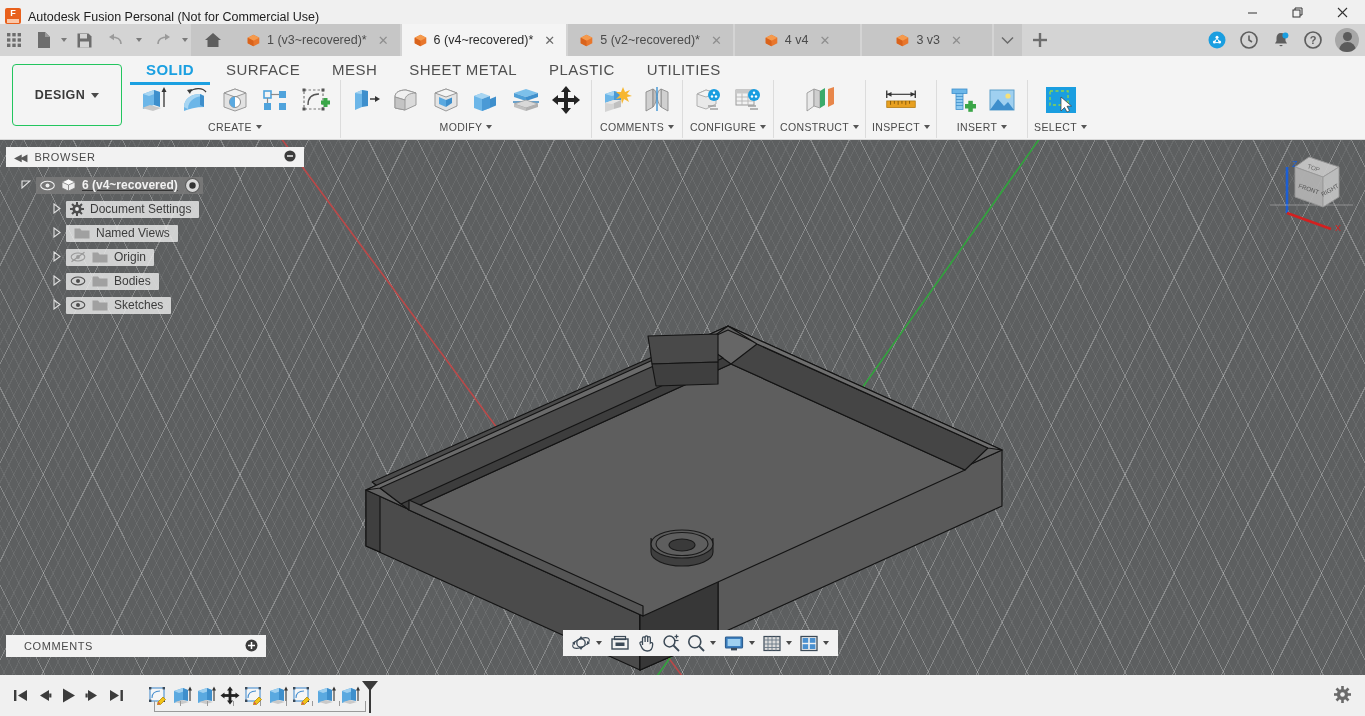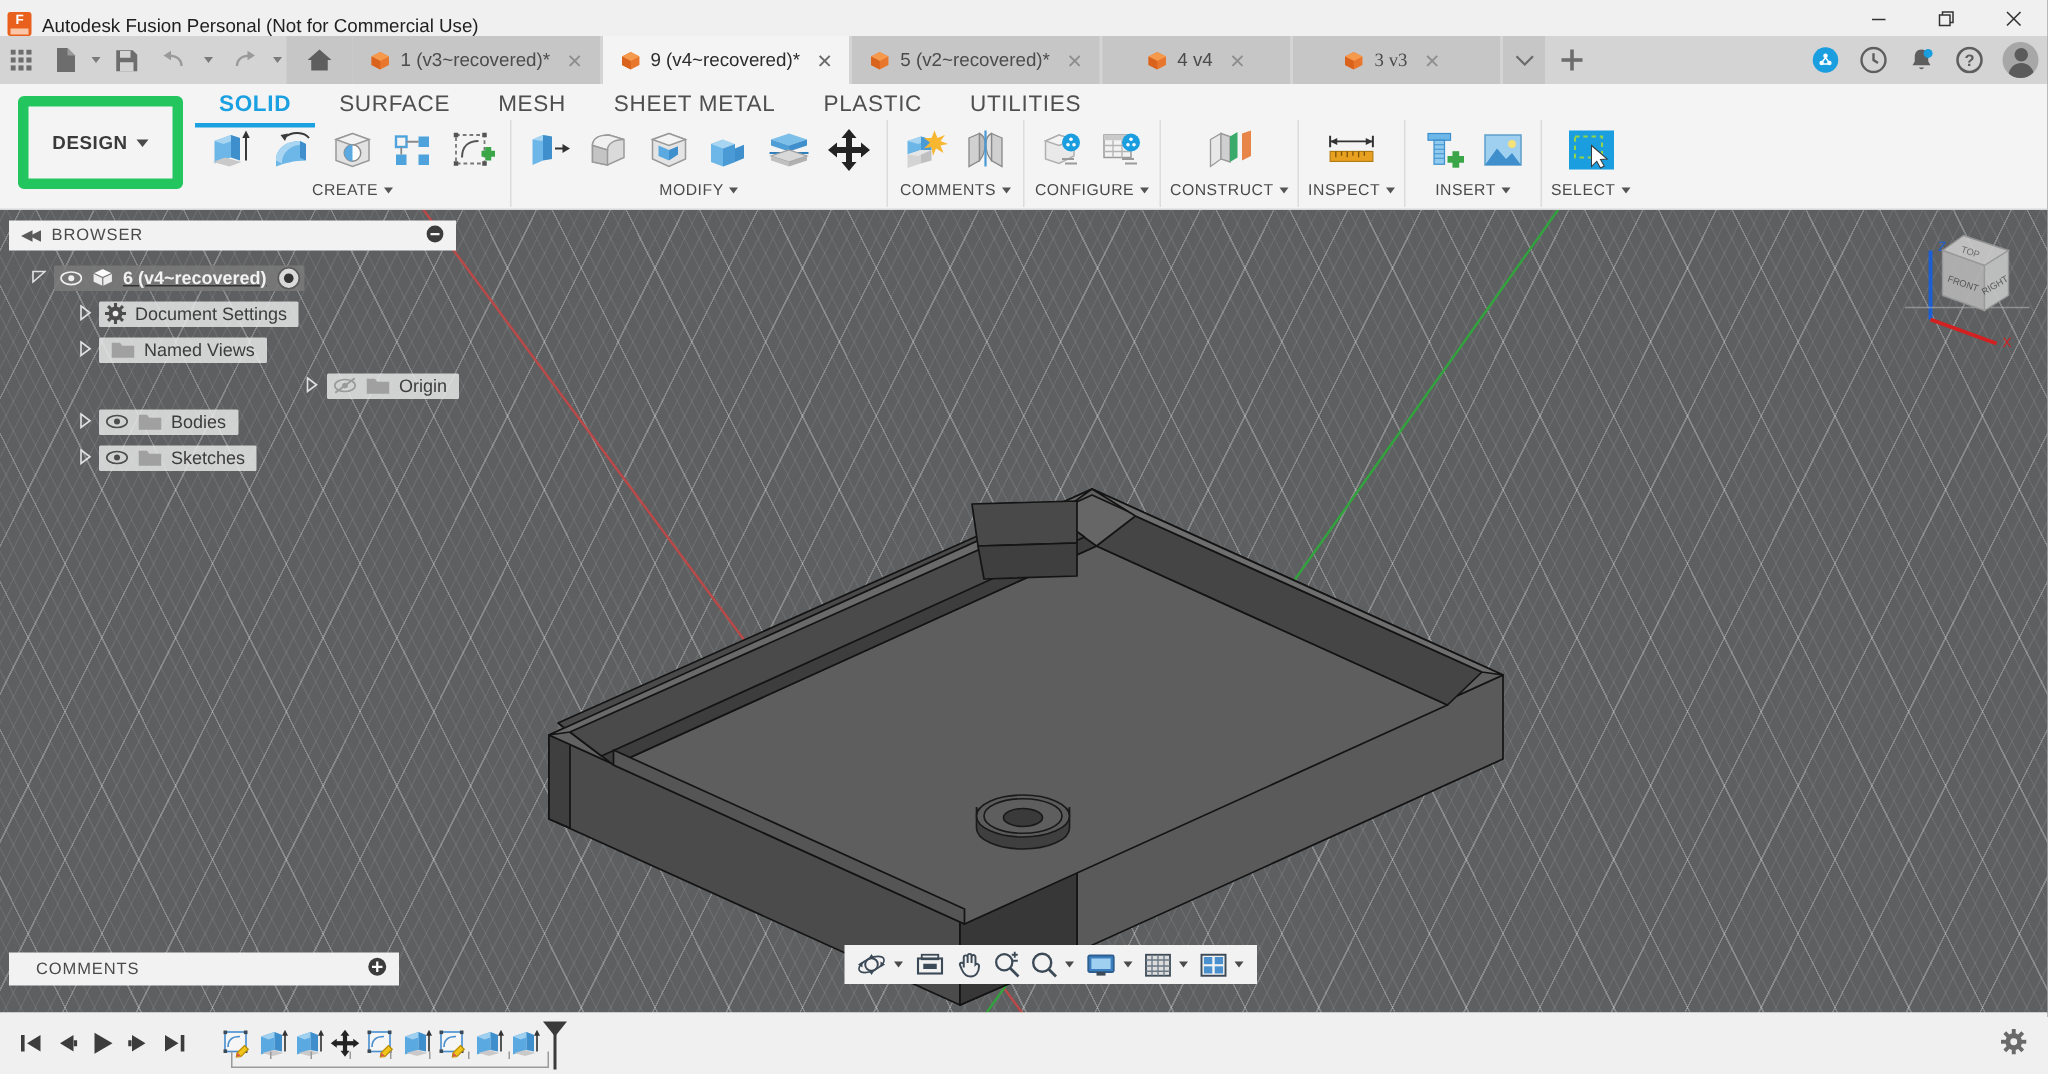--- a/index.html
+++ b/index.html
@@ -80,21 +80,21 @@
   .avatar:before { content:""; position:absolute; top:4px; left:7.5px; width:9px; height:9px; border-radius:50%; background:#5b5b5b; }
   .avatar:after  { content:""; position:absolute; top:14px; left:3.5px; width:17px; height:14px; border-radius:9px 9px 0 0; background:#5b5b5b; }
 
   
   .ribbon {
     position:absolute; top:56px; left:0; width:1365px; height:84px;
     background:#f4f4f4; border-bottom:1px solid #d8d8d8;
   }
   .design-box {
     position:absolute; left:12px; top:8px; width:110px; height:62px;
-    border:7px solid #22c55e; border-radius:4px; background:#f4f4f4;
+    border:1px solid #22c55e; border-radius:4px; background:#f4f4f4;
     display:flex; align-items:center; justify-content:center; gap:6px;
     font-size:12.5px; letter-spacing:.4px; color:#3a3a3a; font-weight:600;
   }
   .caret-dn { width:0;height:0; border-left:4px solid transparent; border-right:4px solid transparent; border-top:5px solid #4a4a4a; }
 
   .ribtabs { position:absolute; left:130px; top:2px; display:flex; gap:0; }
   .ribtab {
     padding:3px 16px 4px; font-size:15px; letter-spacing:.45px; color:#4f4f4f;
     border-bottom:3px solid transparent; white-space:nowrap;
   }
@@ -280,21 +280,21 @@
         <span class="tab-x">✕</span>
       </div>
       <div class="doctab active">
         <span class="cube-ico">
           <svg width="13" height="13" viewBox="0 0 13 13">
             <polygon points="6.5,0.7 12.3,3.7 12.3,9.3 6.5,12.3 0.7,9.3 0.7,3.7" fill="#e8762c"></polygon>
             <polygon points="6.5,0.7 12.3,3.7 6.5,6.7 0.7,3.7" fill="#f59a4d"></polygon>
             <polygon points="0.7,3.7 6.5,6.7 6.5,12.3 0.7,9.3" fill="#d9631c"></polygon>
           </svg>
         </span>
-        <span>9 (v4~recovered)*</span>
+        <span>6 (v4~recovered)*</span>
         <span class="tab-x">✕</span>
       </div>
       <div class="doctab">
         <span class="cube-ico">
           <svg width="13" height="13" viewBox="0 0 13 13">
             <polygon points="6.5,0.7 12.3,3.7 12.3,9.3 6.5,12.3 0.7,9.3 0.7,3.7" fill="#e8762c"></polygon>
             <polygon points="6.5,0.7 12.3,3.7 6.5,6.7 0.7,3.7" fill="#f59a4d"></polygon>
             <polygon points="0.7,3.7 6.5,6.7 6.5,12.3 0.7,9.3" fill="#d9631c"></polygon>
           </svg>
         </span>
@@ -305,21 +305,21 @@
         <span class="cube-ico">
           <svg width="13" height="13" viewBox="0 0 13 13">
             <polygon points="6.5,0.7 12.3,3.7 12.3,9.3 6.5,12.3 0.7,9.3 0.7,3.7" fill="#e8762c"></polygon>
             <polygon points="6.5,0.7 12.3,3.7 6.5,6.7 0.7,3.7" fill="#f59a4d"></polygon>
             <polygon points="0.7,3.7 6.5,6.7 6.5,12.3 0.7,9.3" fill="#d9631c"></polygon>
           </svg>
         </span>
         <span>4 v4</span>
         <span class="tab-x">✕</span>
       </div>
-      <div class="doctab" style="padding-left:34px;padding-right:40px;font-family:Liberation Serif, serif;">
+      <div class="doctab" style="padding-left:34px;padding-right:30px;">
         <span class="cube-ico">
           <svg width="13" height="13" viewBox="0 0 13 13">
             <polygon points="6.5,0.7 12.3,3.7 12.3,9.3 6.5,12.3 0.7,9.3 0.7,3.7" fill="#e8762c"></polygon>
             <polygon points="6.5,0.7 12.3,3.7 6.5,6.7 0.7,3.7" fill="#f59a4d"></polygon>
             <polygon points="0.7,3.7 6.5,6.7 6.5,12.3 0.7,9.3" fill="#d9631c"></polygon>
           </svg>
         </span>
         <span>3 v3</span>
         <span class="tab-x">✕</span>
       </div>
@@ -812,21 +812,21 @@
         <span class="tpill" style="padding-left:8px;">
           <span class="folder">
             <svg width="16" height="13" viewBox="0 0 16 13">
                 <path d="M0.5 1.5 h5.5 l1.5 2 h8 v8 h-15 z" fill="#a0a0a0"></path>
               </svg>
           </span>
           <span class="tlabel">Named Views</span>
         </span>
       </div>
 
-      <div class="tnode" style="padding-left:40px;justify-content:flex-end;">
+      <div class="tnode" style="padding-left:40px;">
         <span class="twist">
           <svg width="9" height="11" viewBox="0 0 9 11">
               <polygon points="2,1 8,5.5 2,10" fill="none" stroke="#e0e0e0" stroke-width="1.1"></polygon>
             </svg>
         </span>
         <span class="tpill">
           <span class="eye">
             <svg width="16" height="12" viewBox="0 0 16 12">
               <ellipse cx="8" cy="6" rx="6.8" ry="4" fill="none" stroke="#9a9a9a" stroke-width="1.1"></ellipse>
               <circle cx="8" cy="6" r="1.9" fill="#9a9a9a"></circle>

